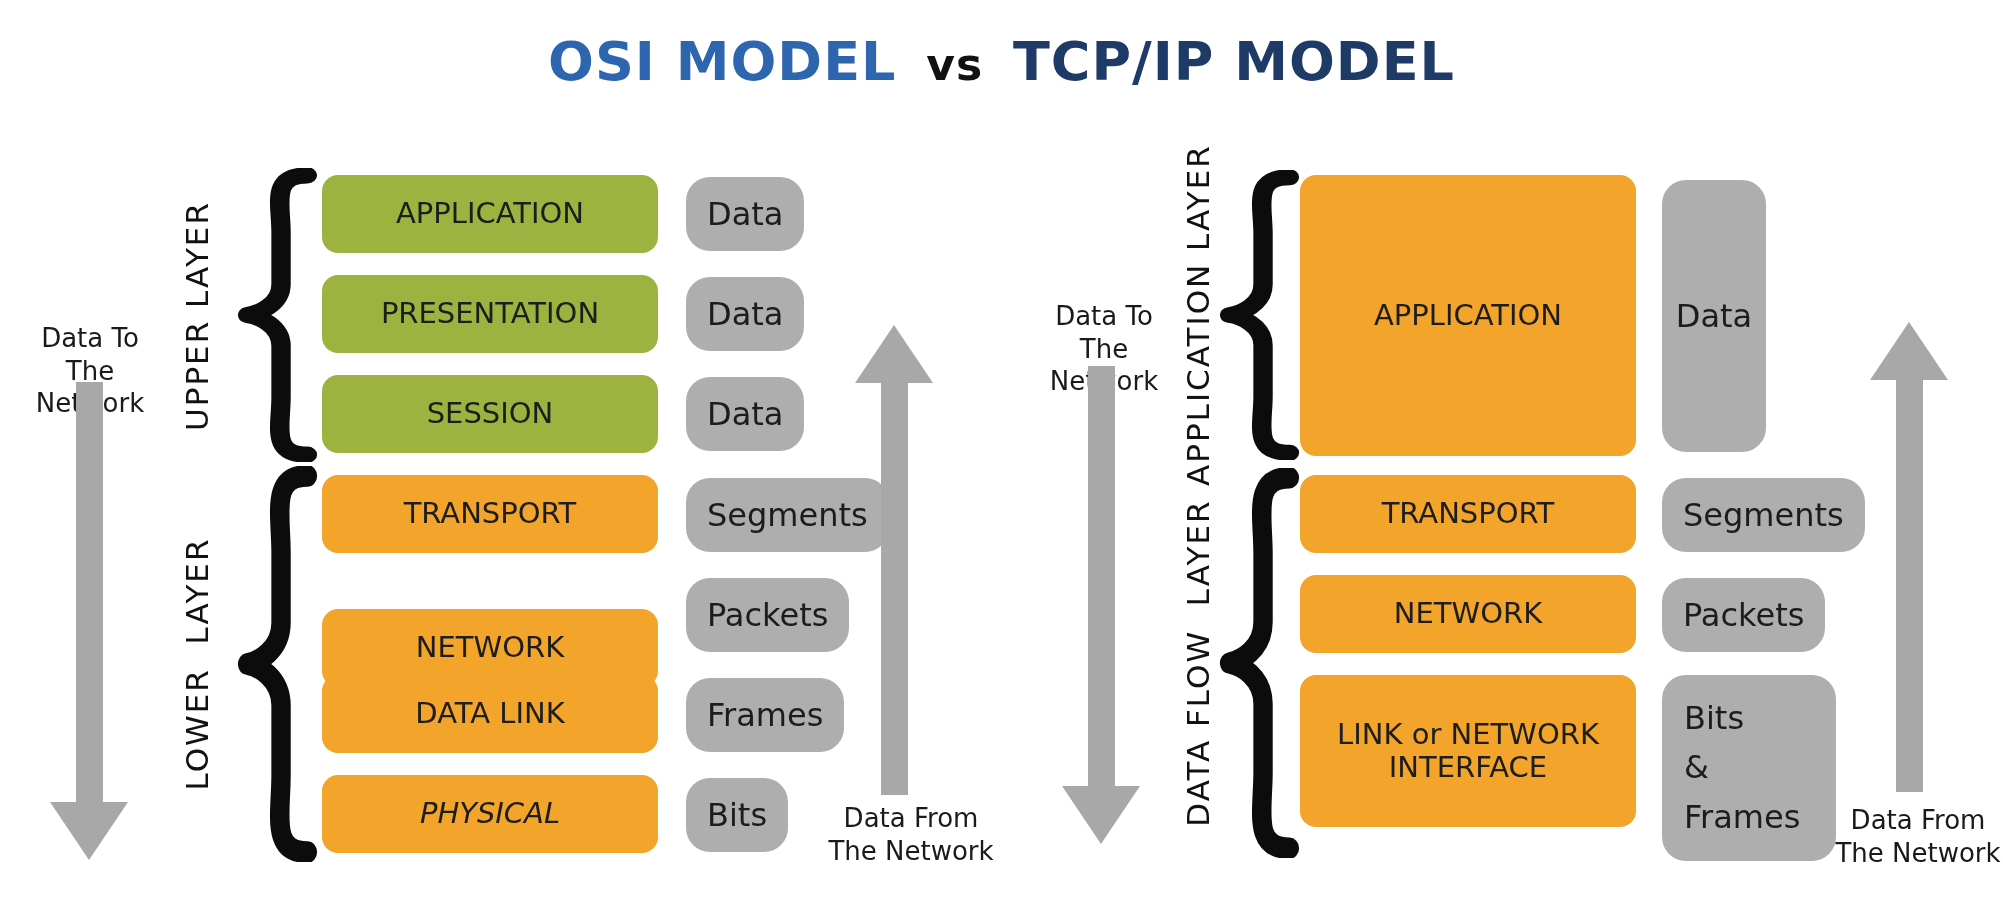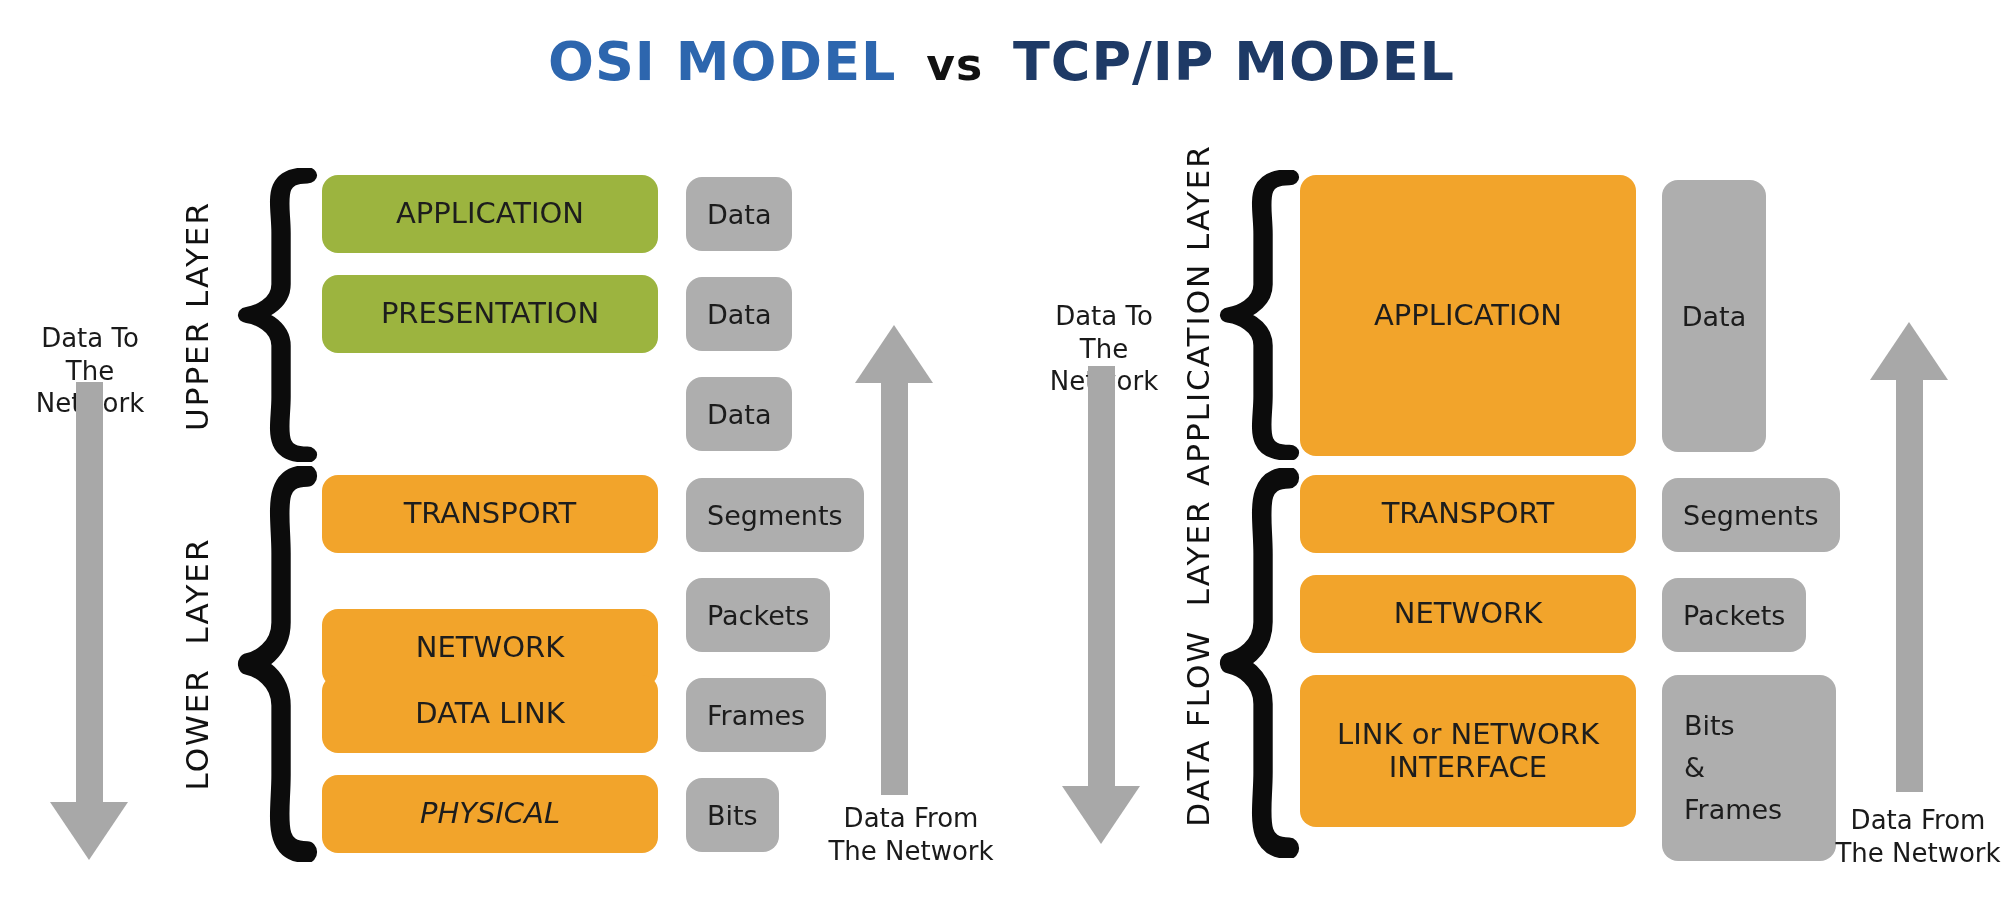--- a/index.html
+++ b/index.html
@@ -25,23 +25,23 @@
     font-size:29px;color:var(--textdark);text-align:center;line-height:1.15;
   }
   .box.green{background:var(--green);}
   .box.orange{background:var(--orange);}
   .box.big{height:281px;}
   .box.tall{height:152px;}
   .rbox{left:1300px;}
   
   .pdu{
     position:absolute;left:686px;height:74px;
-    background:var(--graybox);border-radius:16px;
+    background:var(--graybox);border-radius:24px;
     display:inline-flex;align-items:center;justify-content:center;
-    padding:0 21px;font-size:27px;color:#1c1c1c;white-space:pre-line;
+    padding:0 21px;font-size:32px;color:#1c1c1c;white-space:pre-line;
   }
   .rpdu{left:1662px;}
   .pdu.talldata{width:104px;height:272px;padding:0;}
   .pdu.bitsframes{width:152px;height:186px;justify-content:flex-start;
     padding:0 0 0 22px;text-align:left;line-height:1.55;}
   
   .vlabel{
     position:absolute;width:340px;height:44px;
     display:flex;align-items:center;justify-content:center;
     transform:rotate(-90deg);
@@ -92,20 +92,23 @@
     <svg viewBox="0 0 100 400" preserveAspectRatio="none">
       <path d="M88 10 C46 10 58 48 58 88 L58 158 C58 186 32 198 20 200 C32 202 58 214 58 242 L58 312 C58 352 46 390 88 390" fill="none" stroke="#0c0c0c" stroke-width="22" stroke-linecap="round" stroke-linejoin="round"></path>
     </svg>
   </div>
 
   <div class="box green" style="top:175px;">
       <span>APPLICATION</span>
     </div>
   <div class="box green" style="top:275px;">
       <span>PRESENTATION</span>
+    </div>
+  <div class="box green" style="top:375px;">
+      <span>SESSION</span>
     </div>
 
   <div class="vlabel" style="left:27px;top:642px;">LOWER  LAYER</div>
   <div class="brace" style="left:230px;top:466px;height:396px;">
     <svg viewBox="0 0 100 400" preserveAspectRatio="none">
       <path d="M88 10 C46 10 58 48 58 88 L58 158 C58 186 32 198 20 200 C32 202 58 214 58 242 L58 312 C58 352 46 390 88 390" fill="none" stroke="#0c0c0c" stroke-width="22" stroke-linecap="round" stroke-linejoin="round"></path>
     </svg>
   </div>
 
   <div class="box orange" style="top:475px;">

